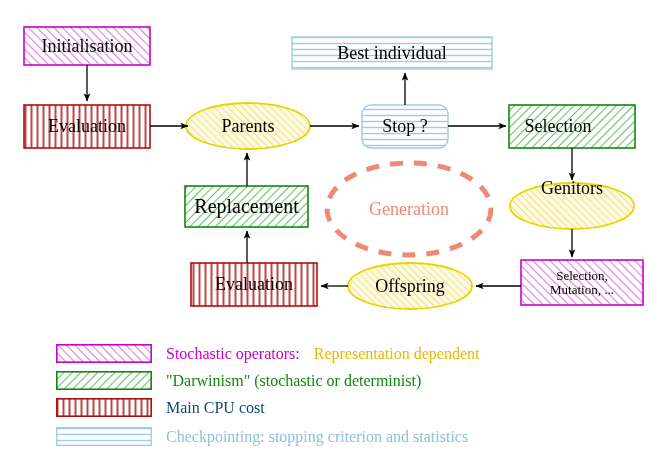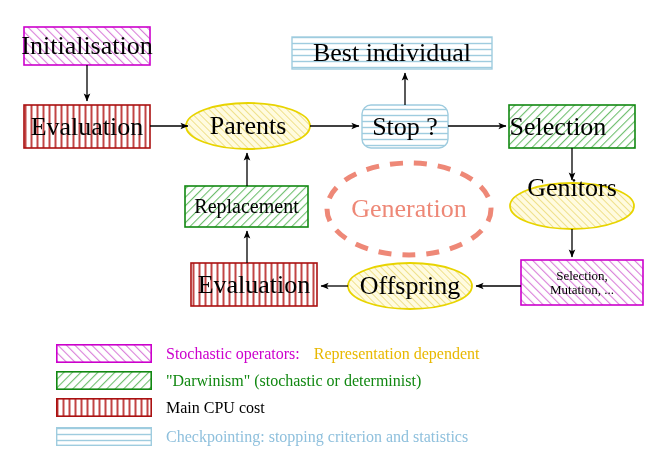--- a/index.html
+++ b/index.html
@@ -31,21 +31,21 @@
     position: absolute;
     display: flex;
     align-items: center;
     justify-content: center;
     text-align: center;
     color: #000000;
     pointer-events: none;
     line-height: 1.05;
   }
 
-  .lbl-big   { font-size: 26px; }
+  .lbl-big   { font-size: 18px; }
   .lbl-med   { font-size: 20px; }
   .lbl-small { font-size: 13px; }
 
   
   .legend-row {
     position: absolute;
     display: flex;
     align-items: center;
     padding-left: 28px;
   }
@@ -187,21 +187,21 @@
     <svg class="legend-swatch" viewBox="0 0 96 19" preserveAspectRatio="none">
       <rect x="0.8" y="0.8" width="94.4" height="17.4" fill="url(#pat-diag-down-green)" stroke="#118811" stroke-width="1.6"></rect>
     </svg>
     <span class="legend-text" style="color:#118811;">"Darwinism" (stochastic or determinist)</span>
   </div>
 
   <div class="legend-row" style="left:28px; top:398px;">
     <svg class="legend-swatch" viewBox="0 0 96 19" preserveAspectRatio="none">
       <rect x="0.8" y="0.8" width="94.4" height="17.4" fill="url(#pat-vert-red)" stroke="#aa1111" stroke-width="1.6"></rect>
     </svg>
-    <span class="legend-text" style="color:#000000;">Main CPU cost</span>
+    <span class="legend-text" style="color:#0c4a6e;">Main CPU cost</span>
   </div>
 
   <div class="legend-row" style="left:28px; top:427px;">
     <svg class="legend-swatch" viewBox="0 0 96 19" preserveAspectRatio="none">
       <rect x="0.7" y="0.7" width="94.6" height="17.6" fill="url(#pat-horiz-blue)" stroke="#9fccdf" stroke-width="1.4"></rect>
     </svg>
     <span class="legend-text" style="color:#8fc0dd;">Checkpointing: stopping criterion and statistics</span>
   </div>
 
 </div>

